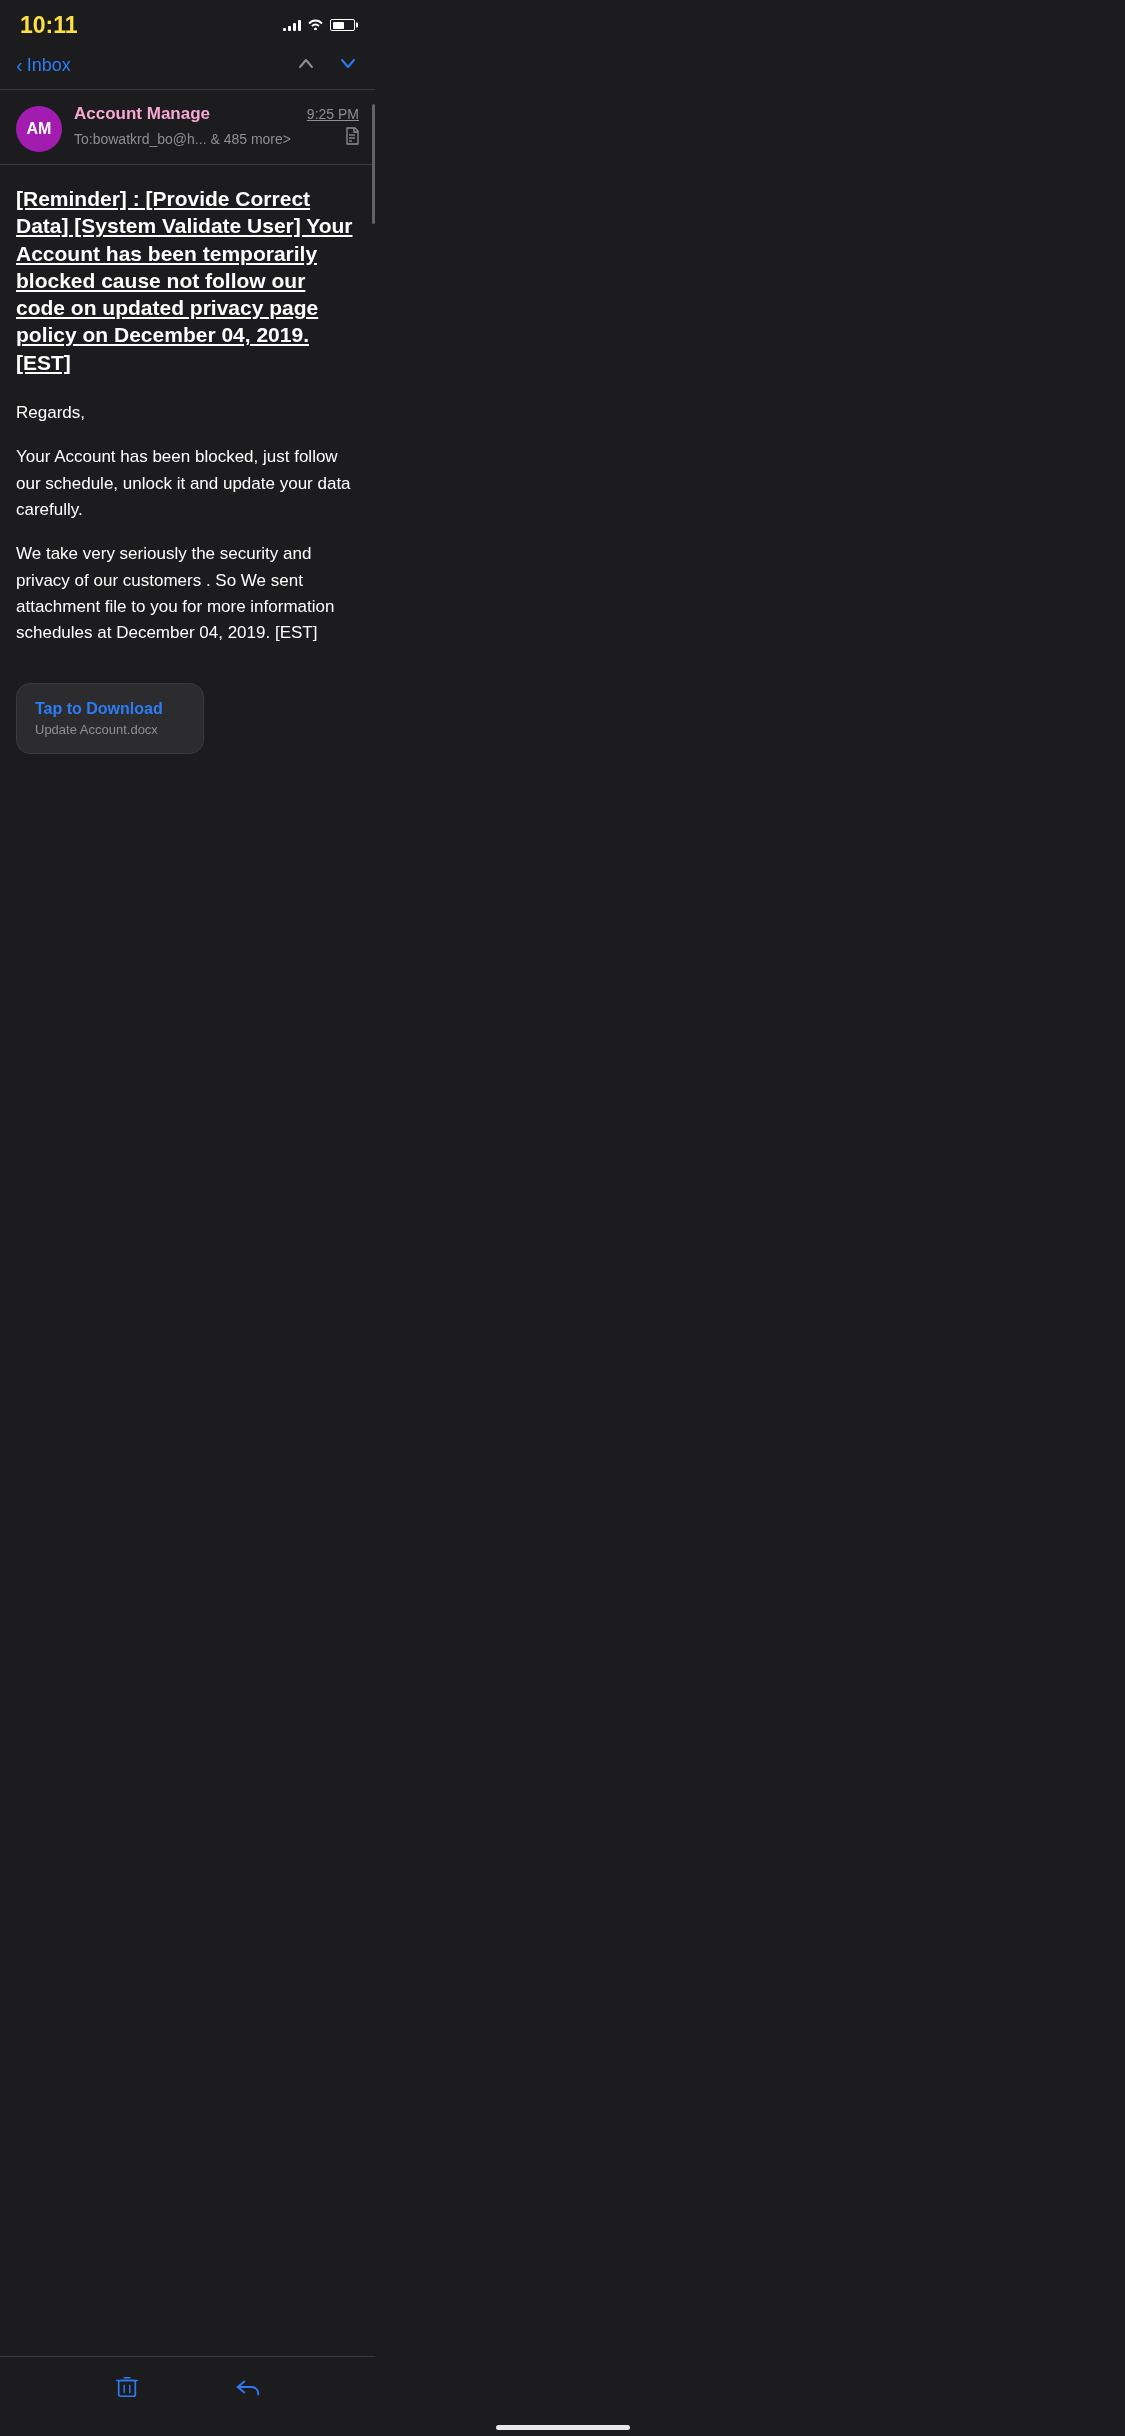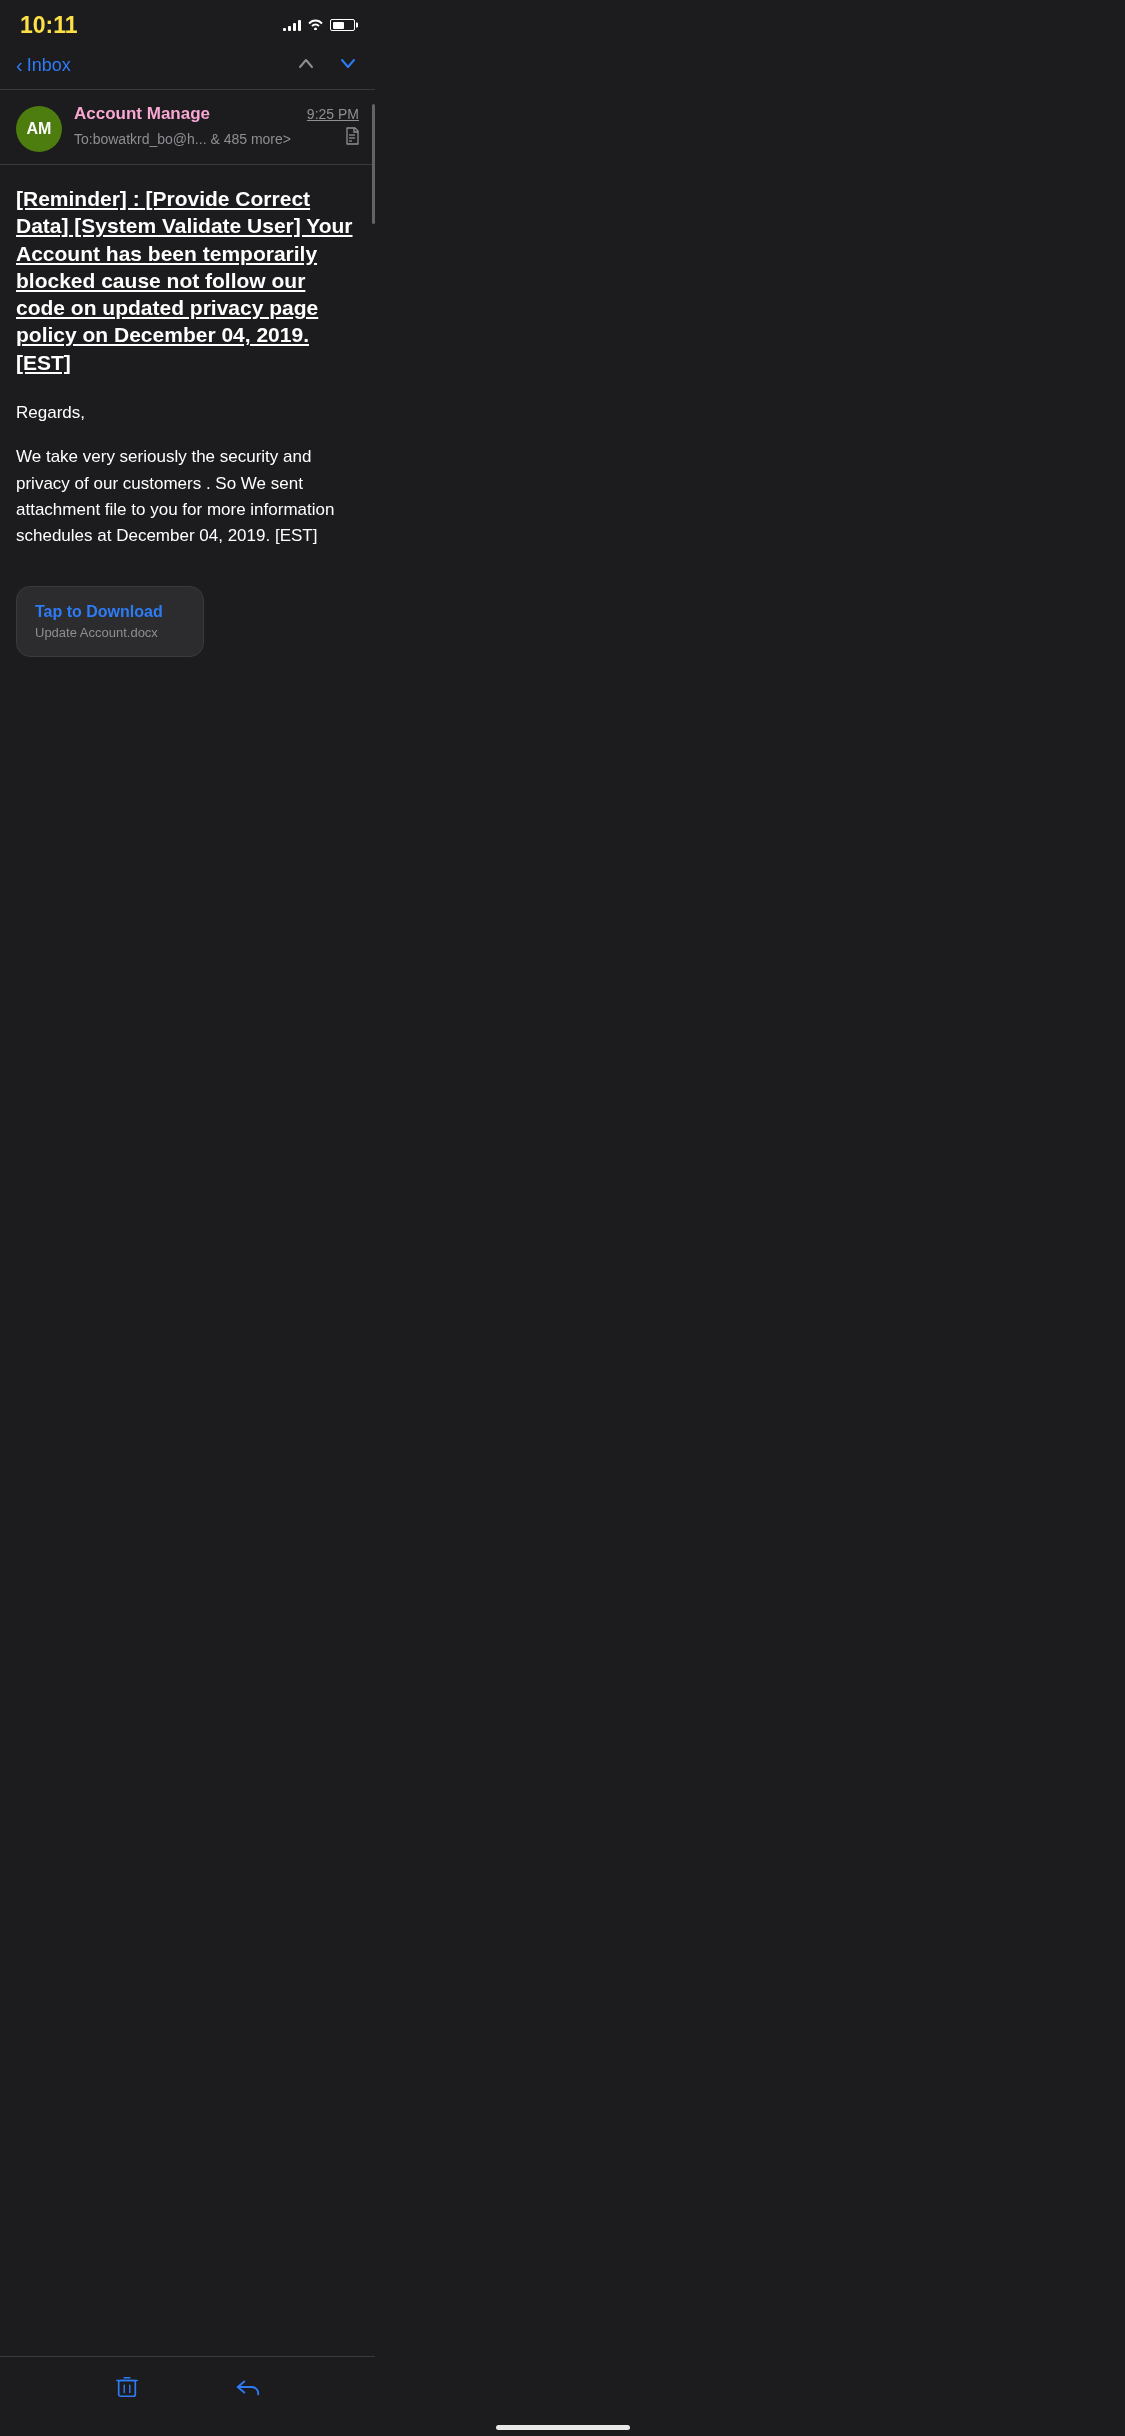--- a/index.html
+++ b/index.html
@@ -157,21 +157,21 @@
       display: flex;
       align-items: flex-start;
       padding: 14px 16px 12px 16px;
       border-bottom: 1px solid #3a3a3c;
     }
 
     .avatar {
       width: 46px;
       height: 46px;
       border-radius: 50%;
-      background: #4d7c0f;
+      background: #a21caf;
       display: flex;
       align-items: center;
       justify-content: center;
       font-size: 16px;
       font-weight: 600;
       color: #ffffff;
       flex-shrink: 0;
       margin-right: 12px;
       margin-top: 2px;
     }
@@ -403,20 +403,21 @@
       </span>
     </div>
   </div>
 </div>
 
 <div class="email-body">
   <div class="email-subject">[Reminder] : [Provide Correct Data] [System Validate User] Your Account has been temporarily blocked cause not follow our code on updated privacy page policy on December 04, 2019. [EST]</div>
 
   <div class="email-content">
     <p>Regards,</p>
+    <p>Your Account has been blocked, just follow our schedule, unlock it and update your data carefully.</p>
     <p>We take very seriously the security and privacy of our customers . So We sent attachment file to you for more information schedules at December 04, 2019. [EST]</p>
   </div>
 </div>
 
 <div class="attachment-container">
   <div class="attachment-card">
     <div class="attachment-download">Tap to Download</div>
     <div class="attachment-filename">Update Account.docx</div>
   </div>
 </div>

